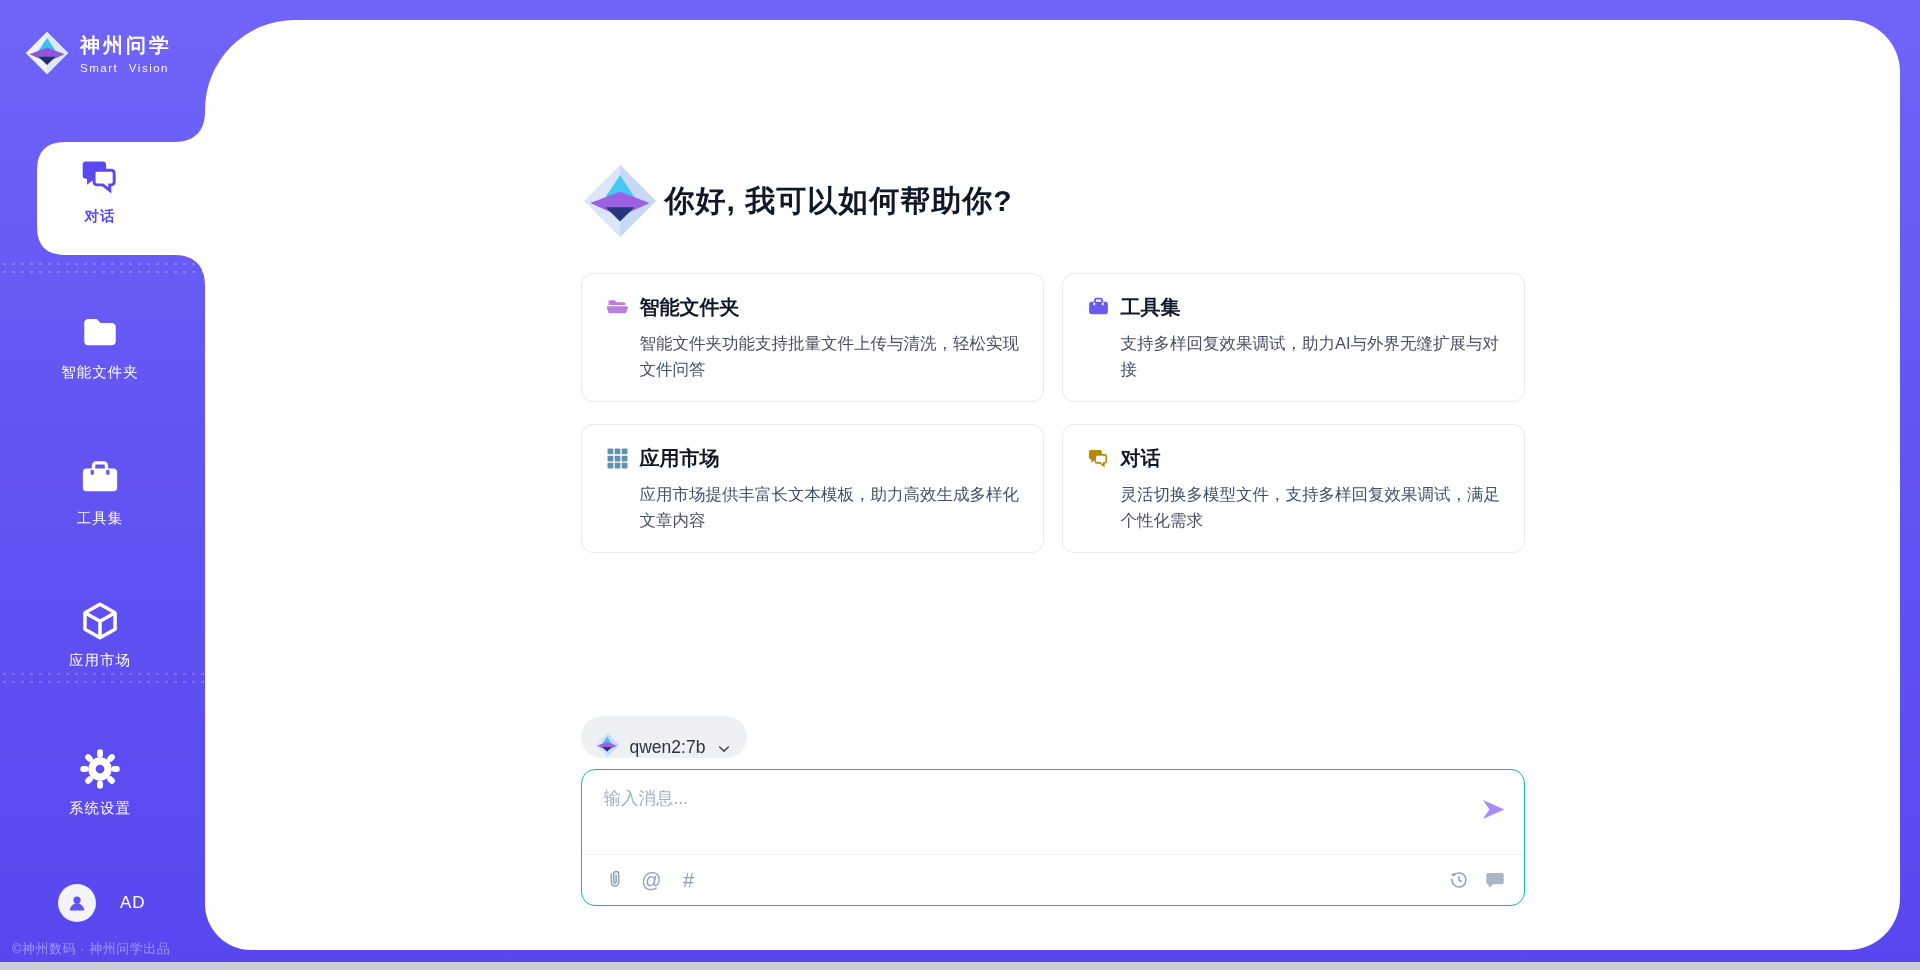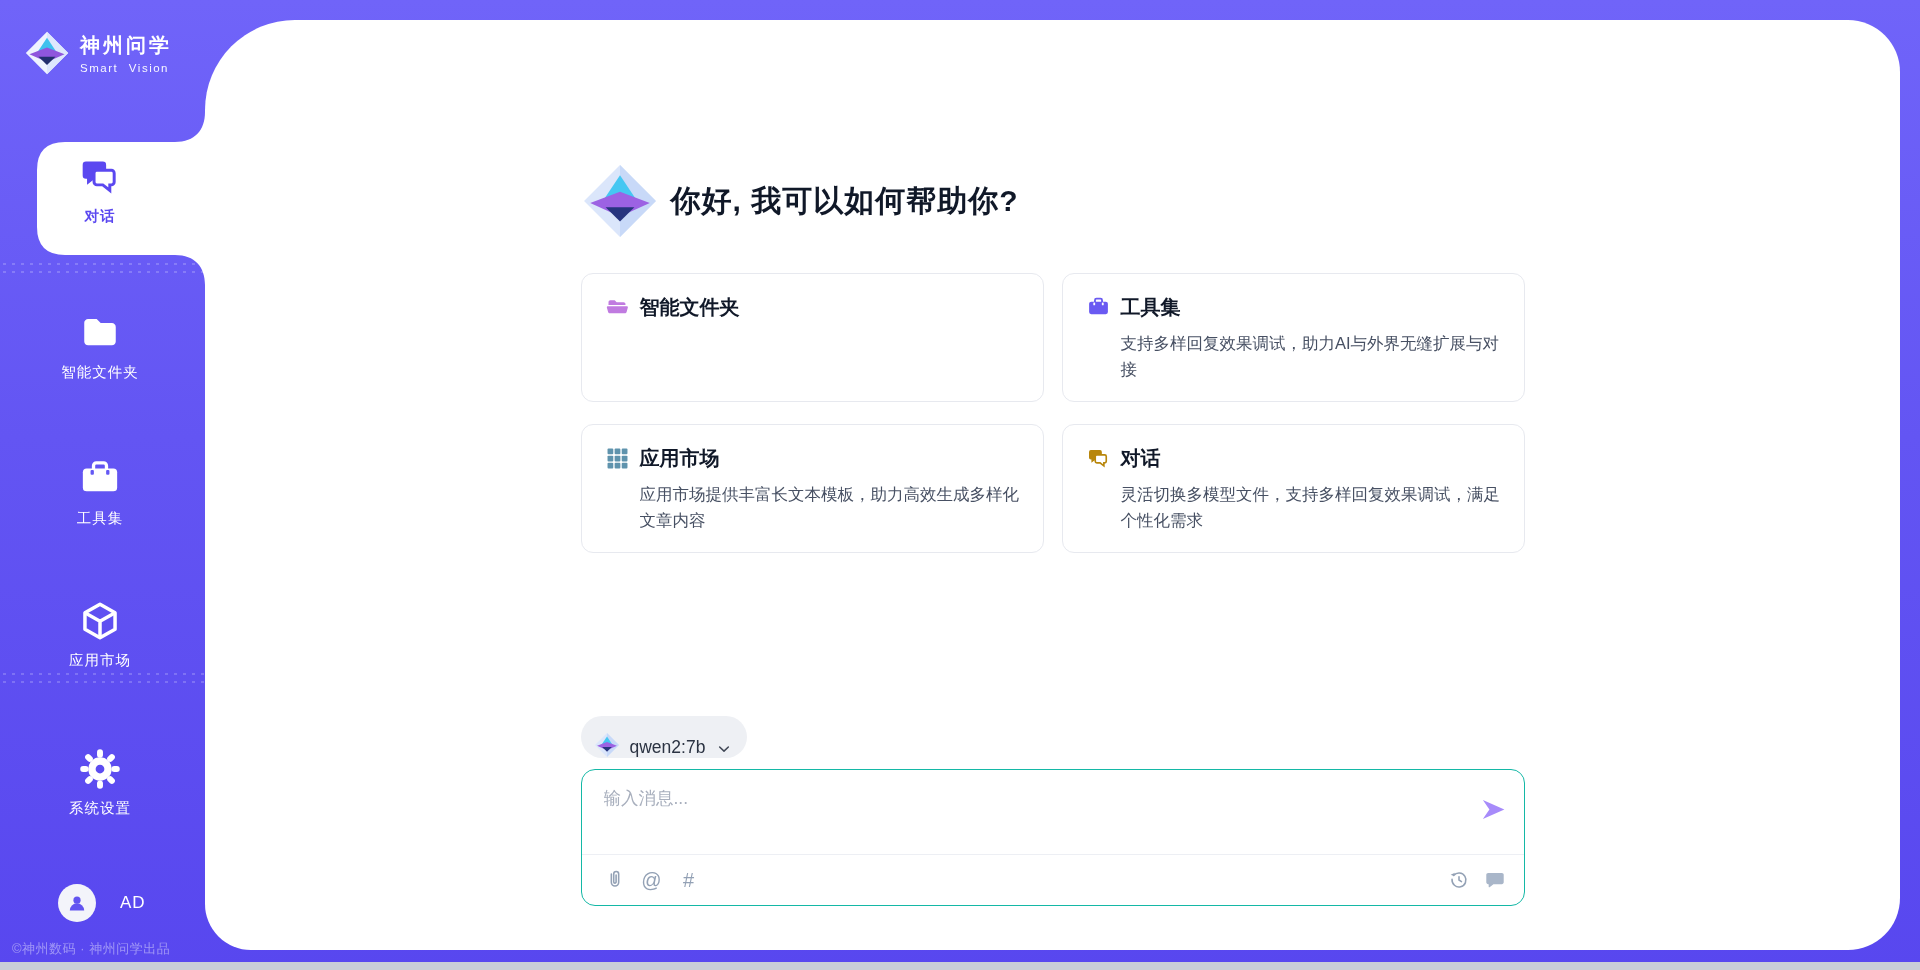--- a/index.html
+++ b/index.html
@@ -46,21 +46,21 @@
   .user-row { position:absolute; left:58px; top:872px; display:flex; align-items:center; z-index:3; cursor:pointer; }
   .avatar { width:38px; height:38px; border-radius:50%; background:#f3f4fa; display:flex; align-items:center; justify-content:center; }
   .avatar svg { width:24px; height:24px; color:#6254f0; }
   .user-name { color:#fff; font-size:17px; margin-left:24px; letter-spacing:1px;text-align:right; }
 
   .sidebar-footer { position:absolute; left:12px; top:928px; color:rgba(255,255,255,.42); font-size:13px; z-index:3; letter-spacing:.5px; }
 
   
   .content { position:absolute; left:50%; transform:translateX(-50%); top:0; width:944px; height:100%; }
 
-  .hero { position:absolute; top:142px; left:0; display:flex; align-items:center; gap:12px;text-align:center; }
+  .hero { position:absolute; top:142px; left:0; display:flex; align-items:center; gap:6px;text-align:center; }
   .hero-logo { width:78px; height:78px; }
   .hero-title { font-size:30px; font-weight:bold; color:#101828; letter-spacing:1px; }
 
   .cards { position:absolute; top:253px; left:0; right:0; display:grid;
     grid-template-columns:1fr 1fr; column-gap:18px; row-gap:22px; }
   .card { background:#fff; border:1px solid #e7e9ef; border-radius:12px; height:129px;
     padding:20px 22px 0 24px; cursor:pointer; }
   .card-head { display:flex; align-items:center; gap:11px; }
   .card-icon { width:23px; height:23px; --bg:#ffffff; }
   .card-icon svg { width:100%; height:100%; display:block; }
@@ -222,20 +222,21 @@
       <div class="card">
         <div class="card-head">
           <span class="card-icon" style="color:#c07be0">
             <svg viewBox="0 0 24 24">
               <path fill="currentColor" d="M2.6 6.4c0-1 .8-1.9 1.9-1.9h4.6l2 2h7.3c1 0 1.9.8 1.9 1.9v1H2.6V6.4z"></path>
               <path fill="currentColor" d="M1.9 10.6h19.9c.7 0 1.2.7 1 1.4l-1.3 4.6c-.2.9-1 1.5-1.9 1.5H4.1c-.9 0-1.7-.6-1.9-1.5l-1.3-4.6c-.2-.7.3-1.4 1-1.4z"></path>
             </svg>
           </span>
           <span class="card-title">智能文件夹</span>
         </div>
+        <div class="card-desc">智能文件夹功能支持批量文件上传与清洗，轻松实现文件问答</div>
       </div>
 
       <div class="card">
         <div class="card-head">
           <span class="card-icon" style="color:#6a5af2">
             <svg viewBox="0 0 24 24">
               <rect x="8.3" y="2.8" width="7.4" height="6" rx="1.6" fill="none" stroke="currentColor" stroke-width="1.9"></rect>
               <rect x="2.2" y="6" width="19.6" height="13" rx="2.2" fill="currentColor"></rect>
               <rect x="6.6" y="6.8" width="1.9" height="2.8" rx=".6" fill="var(--bg,#fff)"></rect>
               <rect x="15.5" y="6.8" width="1.9" height="2.8" rx=".6" fill="var(--bg,#fff)"></rect>

